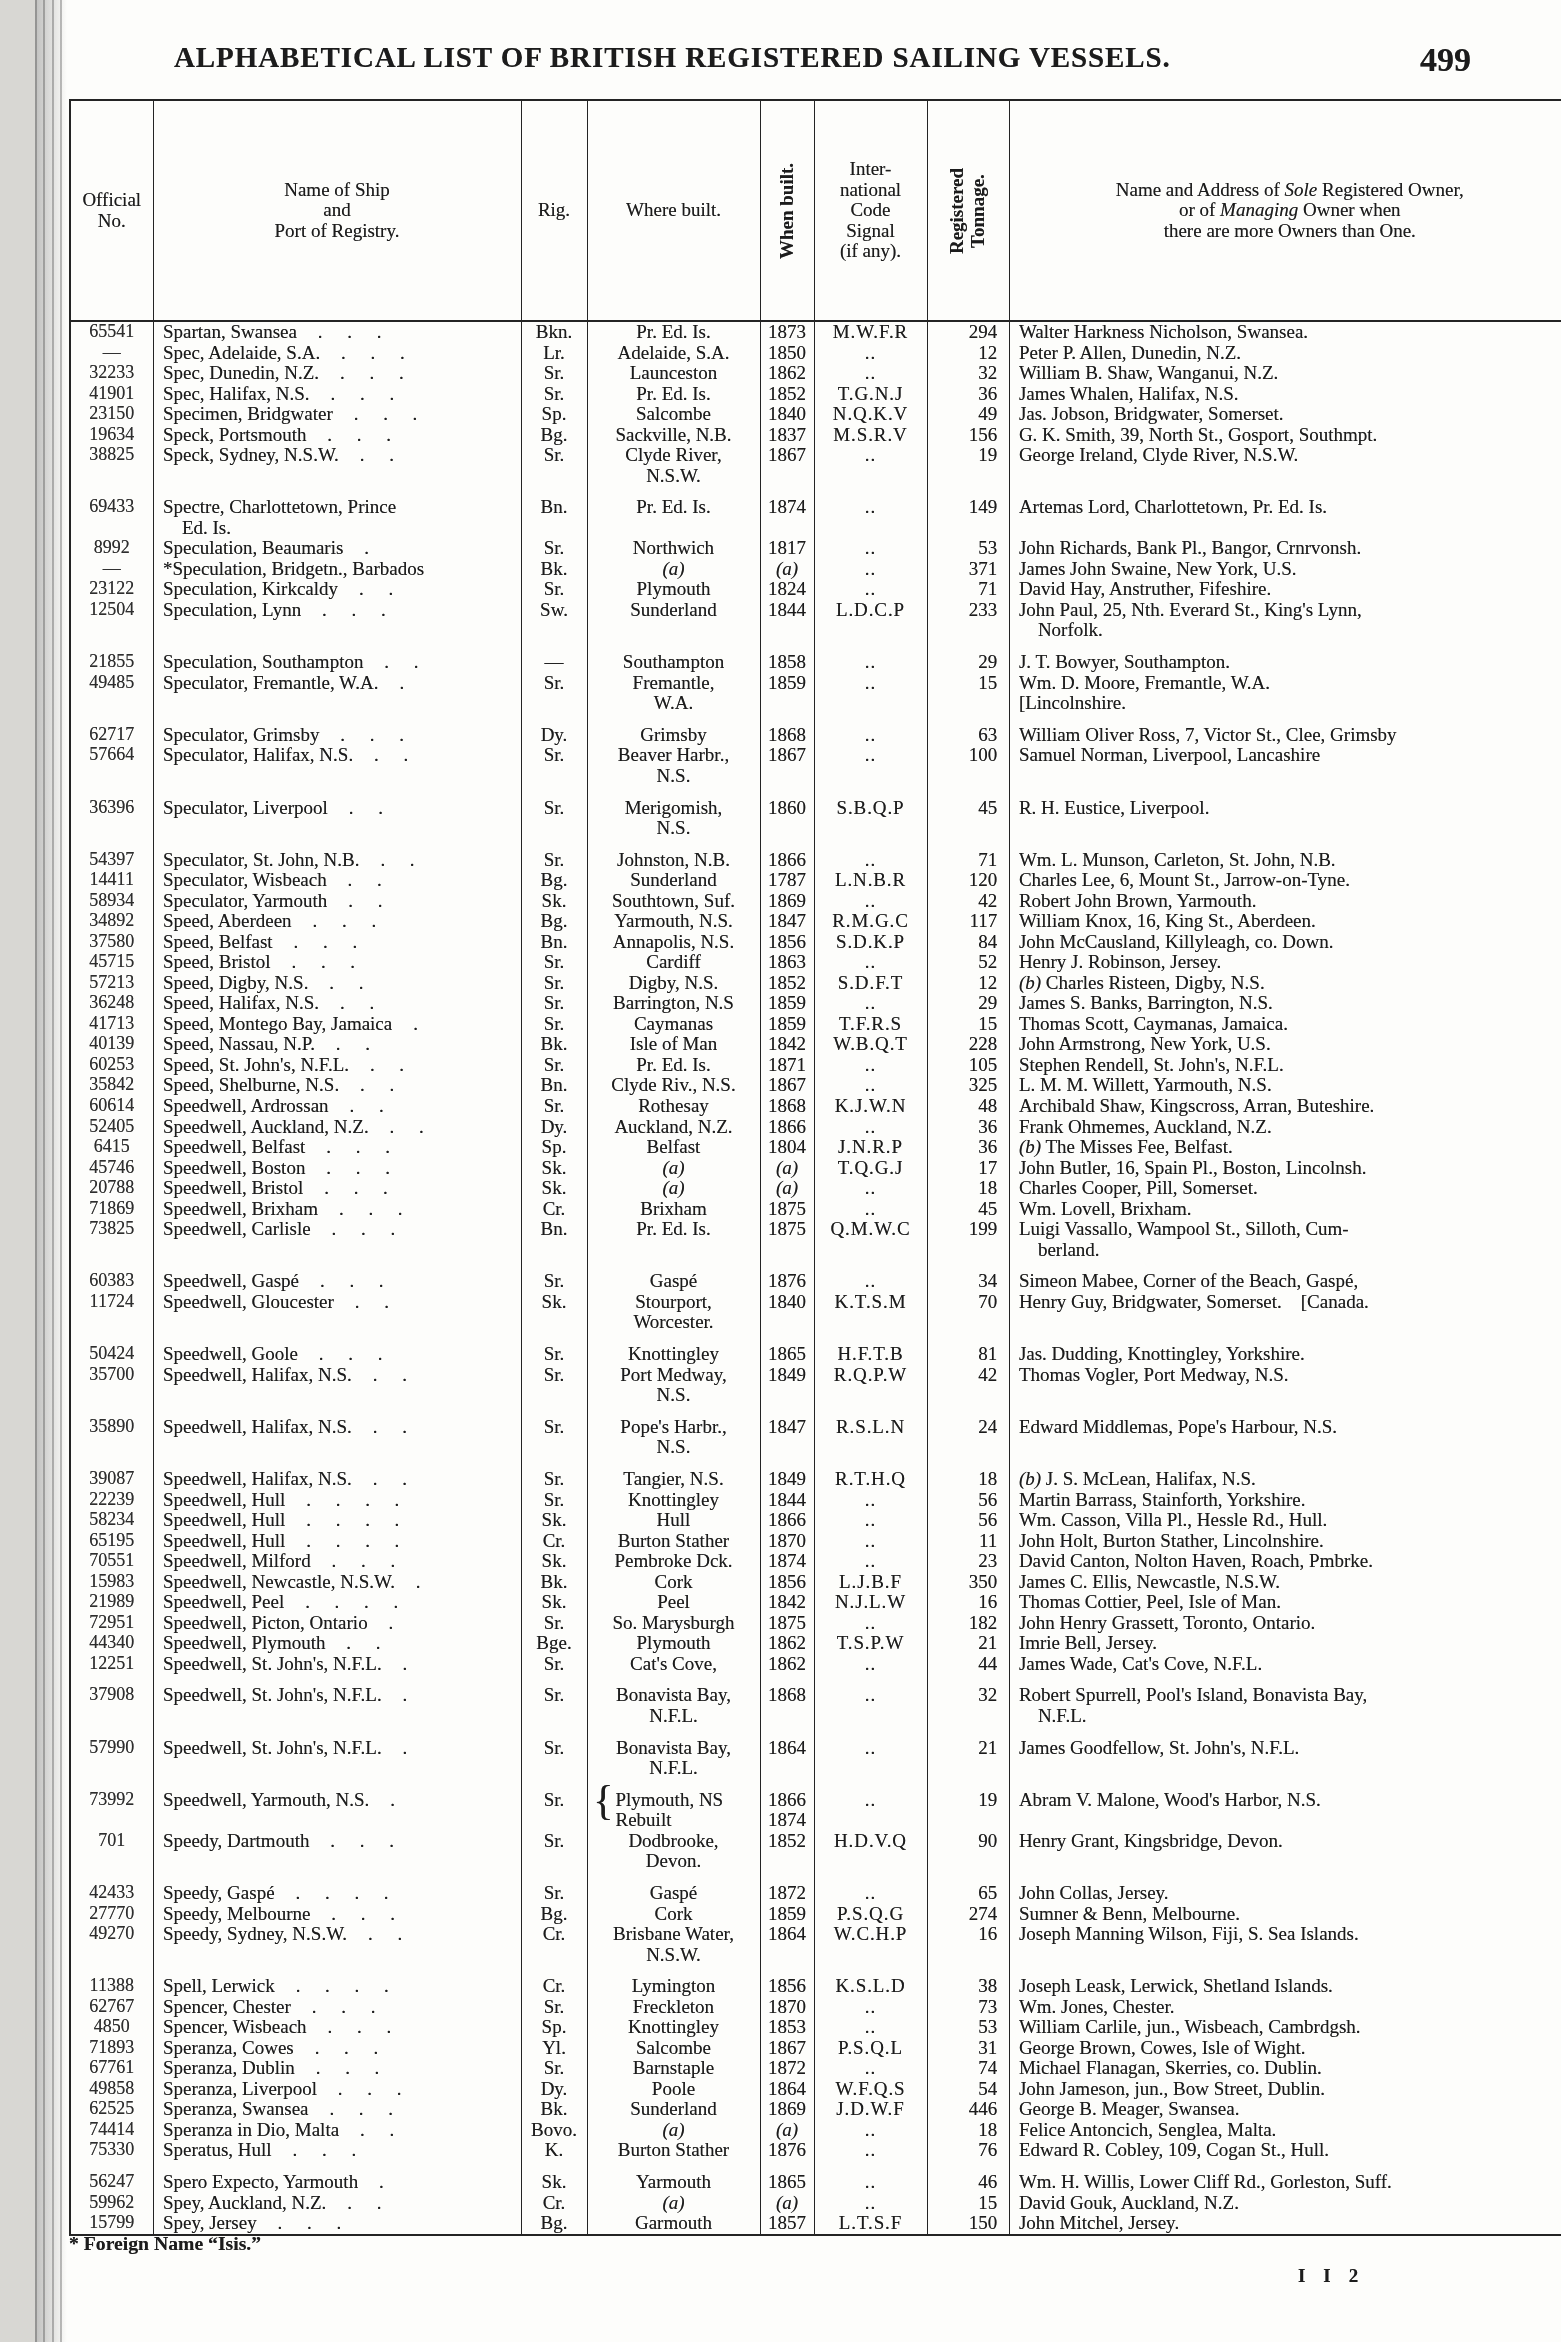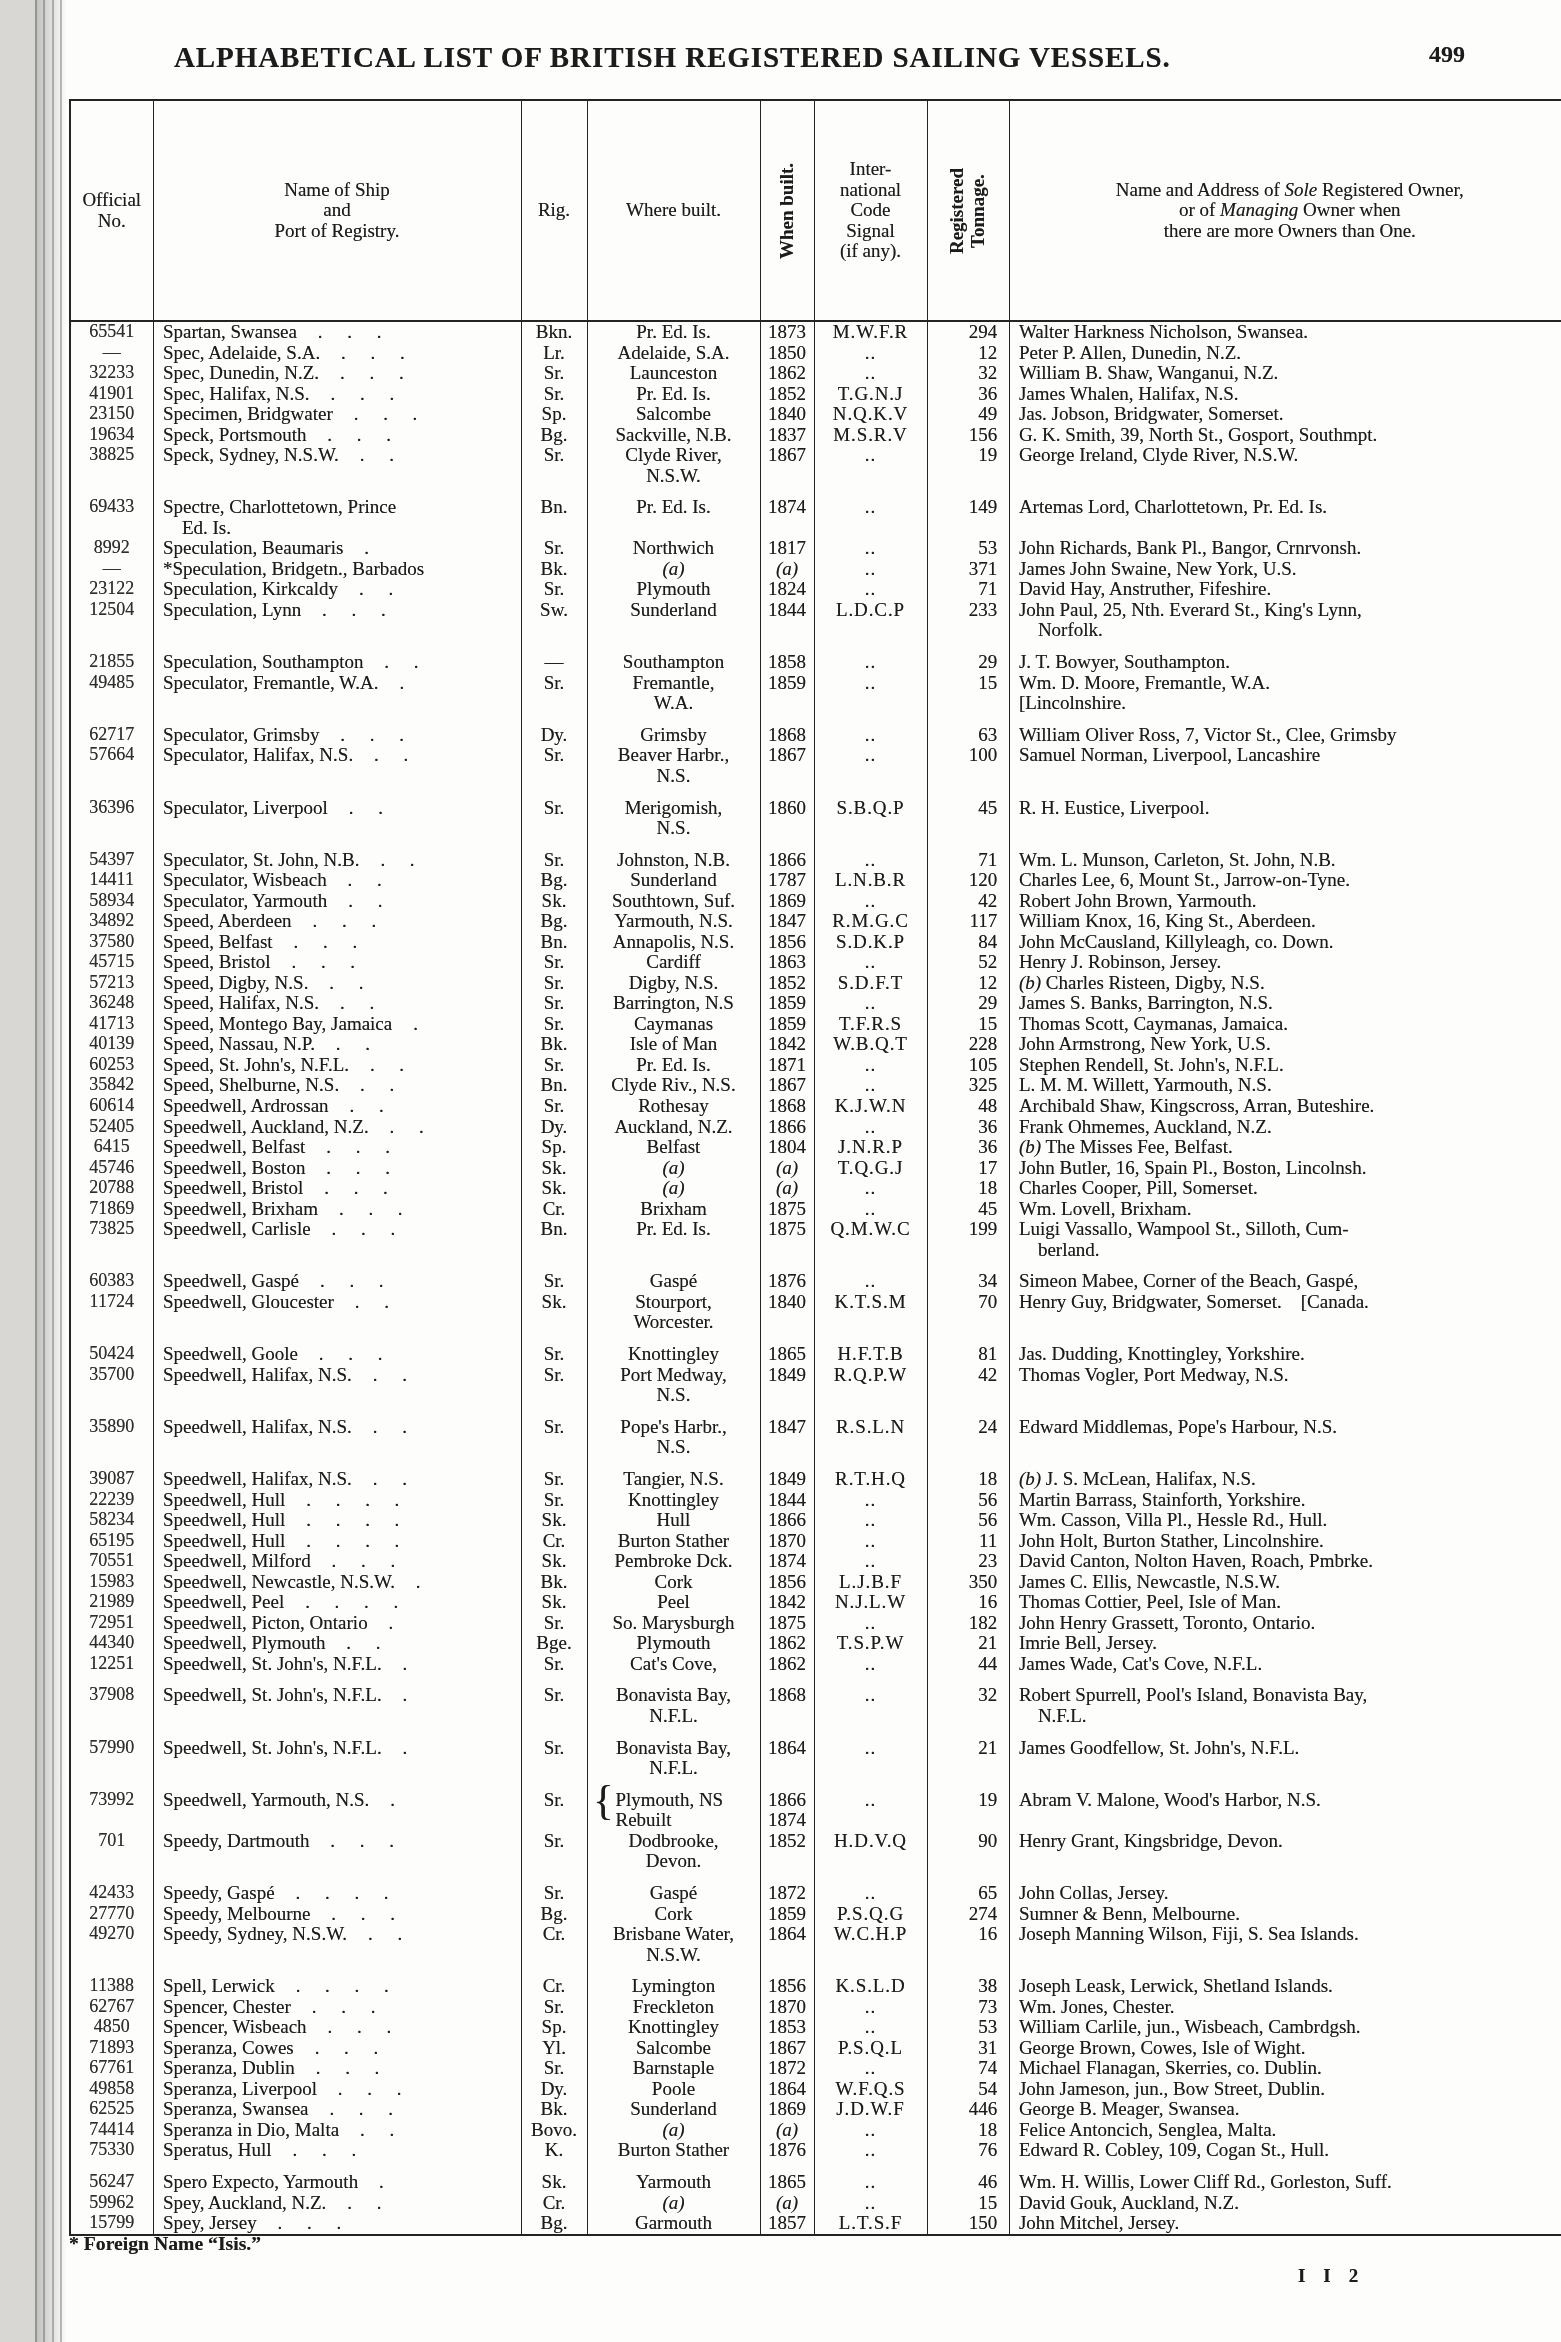--- a/index.html
+++ b/index.html
@@ -17,22 +17,22 @@
     position:absolute;left:0;top:0;bottom:0;width:32px;
     background:
       repeating-linear-gradient(90deg, rgba(30,30,30,.28) 0 1.9px, rgba(30,30,30,0) 1.9px 8.4px),
       linear-gradient(90deg, rgba(50,50,50,.30), rgba(50,50,50,0));
   }
   .page-title{
     position:absolute;left:139px;top:41px;
     font-size:29px;font-weight:bold;letter-spacing:0.9px;white-space:nowrap;
   }
   .page-number{
-    position:absolute;right:132px;top:41px;
-    font-size:24px;font-weight:bold;
+    position:absolute;right:126px;top:41px;
+    font-size:34px;font-weight:bold;
   }
   table.register{
     position:absolute;left:34px;top:99px;width:1503px;
     table-layout:fixed;border-collapse:collapse;
     font-size:19px;line-height:1.08;
     border:2.2px solid #242424;
   }
   thead tr{height:221px;}
   th{
     border-left:1.6px solid #242424;border-right:1.6px solid #242424;

